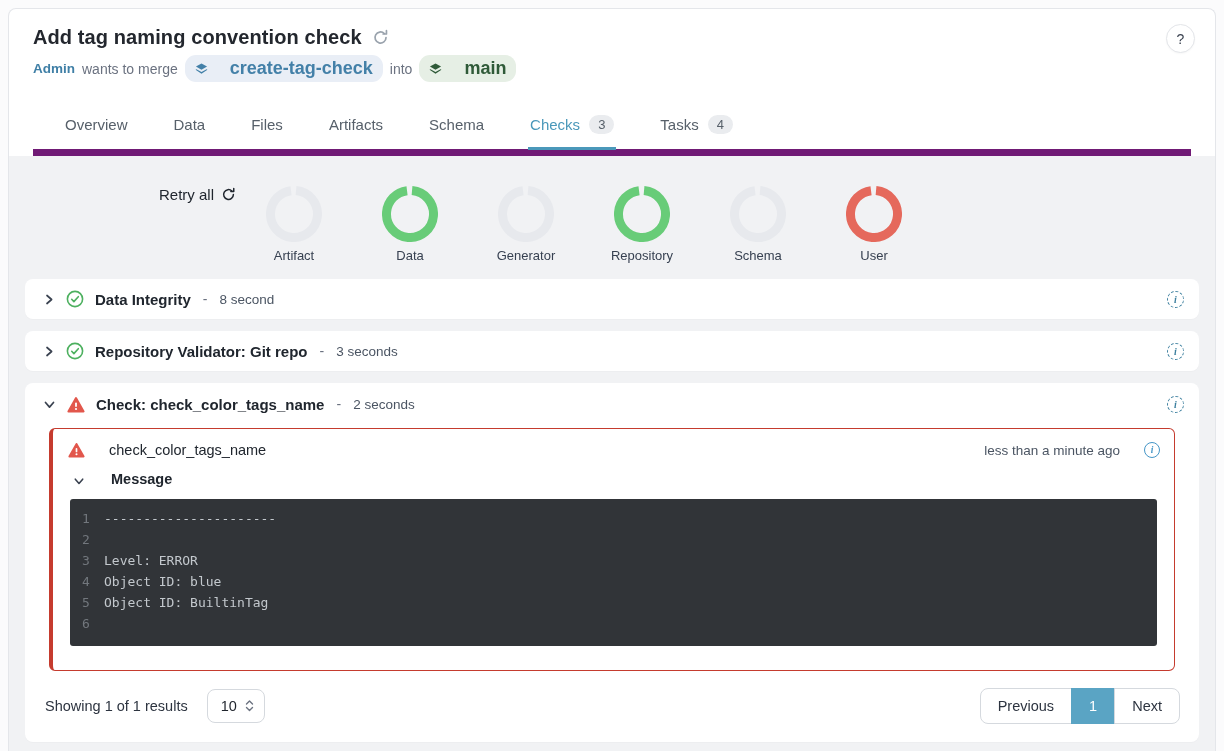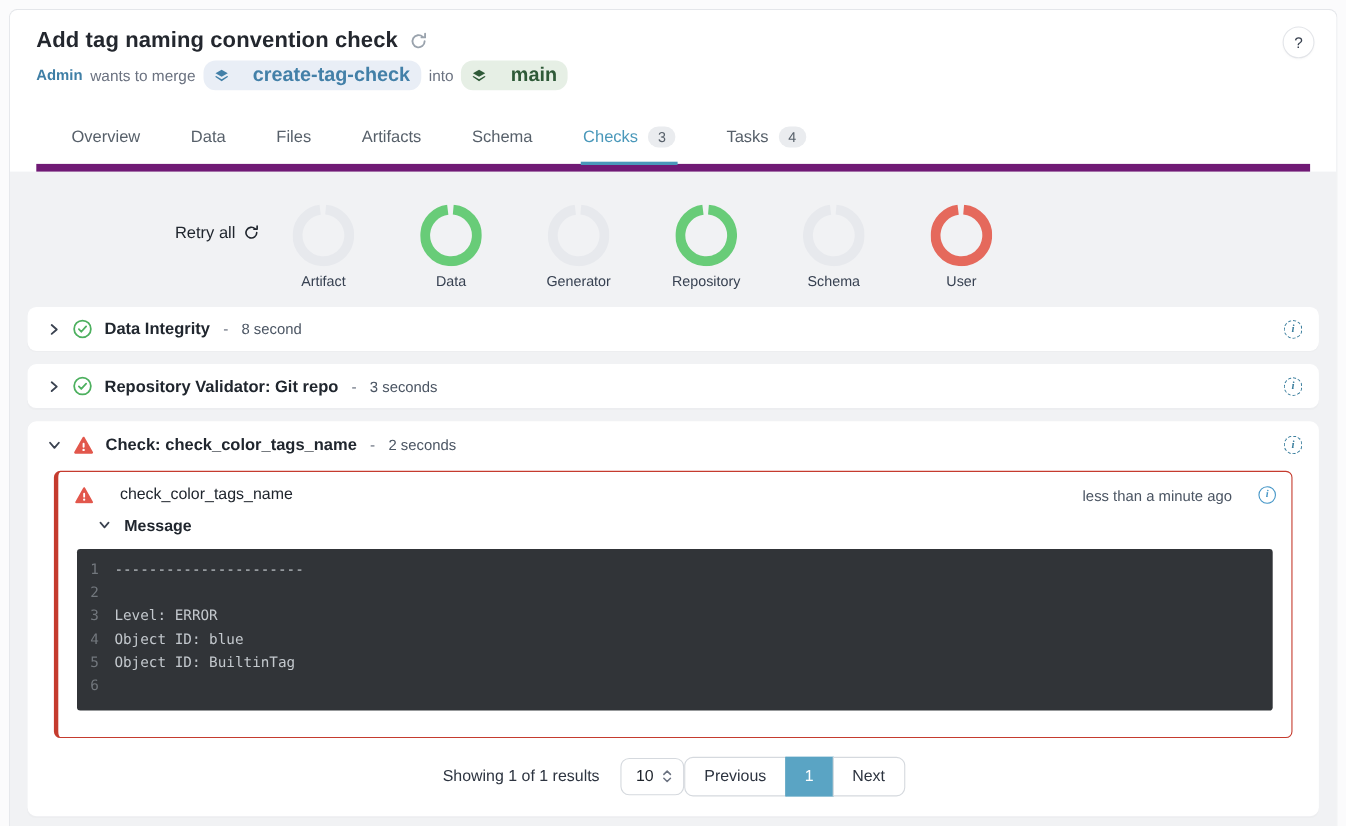--- a/index.html
+++ b/index.html
@@ -28,21 +28,21 @@
   .tabbar { margin-top:20px; display:flex; gap:42px; padding-left:30px; border-bottom:7px solid #701a75; }
   .tab { display:flex; align-items:center; gap:9px; padding:13px 2px 13px; font-size:15px; color:#57606a;
          cursor:pointer; border-bottom:3px solid transparent; margin-bottom:-1px; }
   .tab.active { color:#4a98ba; border-bottom-color:#4a98ba; }
   .tab-badge { background:#eaecef; color:#57606a; border-radius:999px; font-size:13px; padding:2px 9px; font-weight:400; }
 
   
   .content { flex:1; background:#f1f2f4; padding:0 16px; overflow:hidden; }
 
   .summary { display:flex; align-items:flex-start; padding:30px 0 16px; }
-  .retry-all { margin-left:134px; margin-top:17px; display:flex; align-items:center; gap:7px;
+  .retry-all { margin-left:134px; display:flex; align-items:center; gap:7px;
                font-size:15px; color:#20262e; cursor:pointer; }
   .retry-all .refresh-icon { color:#20262e; }
   .donut-item { width:116px; display:flex; flex-direction:column; align-items:center; }
   .donut-item:first-of-type { margin-left:28px; }
   .donut-label { margin-top:6px; font-size:13px; color:#374151; }
   .ring { fill:none; stroke-width:9; }
   .ring.neutral { stroke:#e7e9ed; }
   .ring.success { stroke:#68cc78; }
   .ring.error   { stroke:#e5695c; }
 
@@ -61,30 +61,30 @@
   
   .alert-panel { margin:3px 24px 0; background:#fff; border:1px solid #c53b2e; border-left:4px solid #c53b2e;
                  border-radius:6px; }
   .panel-head { display:flex; align-items:center; gap:24px; padding:13px 14px 9px 15px; }
   .panel-name { font-size:14.5px; color:#20262e; }
   .panel-spacer { flex:1; }
   .panel-time { font-size:13.5px; color:#4b5563; }
   .info-solid { width:16px; height:16px; border:1px solid #4596c7; border-radius:50%; color:#4596c7;
                 font-size:9.5px; font-family:"Liberation Serif", serif; font-style:italic; font-weight:700;
                 display:flex; align-items:center; justify-content:center; cursor:pointer; flex:none; }
-  .msg-toggle { display:flex; align-items:flex-start; gap:12px; padding:4px 14px 8px 36px; cursor:pointer; }
+  .msg-toggle { display:flex; align-items:flex-end; gap:26px; padding:4px 14px 8px 20px; cursor:pointer; }
   .msg-label { font-size:14.5px; font-weight:700; color:#20262e; }
   .code-block { margin:4px 17px 24px; background:#313438; border-radius:3px; padding:9px 12px 12px;
                 font-family:"DejaVu Sans Mono", monospace; font-size:13px; line-height:21px; overflow:hidden; }
   .code-line { display:flex; white-space:pre; }
   .ln { width:22px; flex:none; color:#72777d; text-align:left; }
   .lc { color:#c3c8cd; }
 
   
-  .list-footer { display:flex; align-items:center; justify-content:center; padding:17px 19px 18px 20px; }
+  .list-footer { display:flex; align-items:center; justify-content:space-between; padding:17px 19px 18px 20px; }
   .footer-left { display:flex; align-items:center; gap:19px; }
   .results-text { font-size:14.5px; color:#2d3440; }
   .page-size-select { display:flex; align-items:center; gap:8px; border:1px solid #d5d9de; border-radius:8px;
                       background:#fff; padding:8px 10px 8px 13px; font-size:14.5px; color:#1f242c; cursor:pointer; }
   .stepper-icon { display:inline-flex; flex-direction:column; gap:1px; color:#6b7280; }
   .pagination { display:flex; }
   .page-btn { border:1px solid #d5d9de; background:#fff; color:#2d3440; font-size:14.5px;
               font-family:"Liberation Sans", sans-serif; padding:9px 17px; cursor:pointer; margin-left:-1px; }
   .page-btn.first { border-radius:8px 0 0 8px; margin-left:0; }
   .page-btn.last { border-radius:0 8px 8px 0; }

